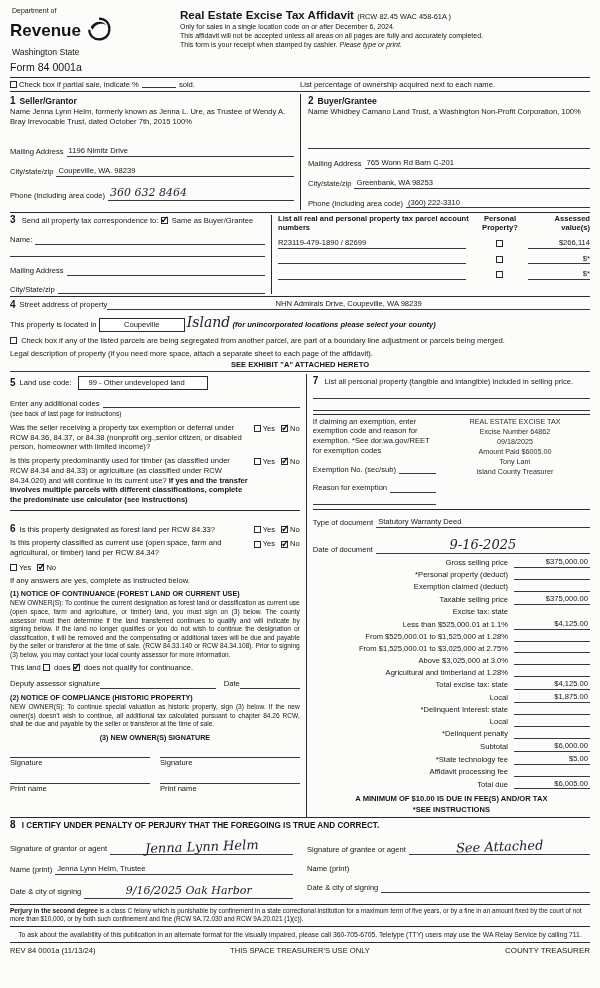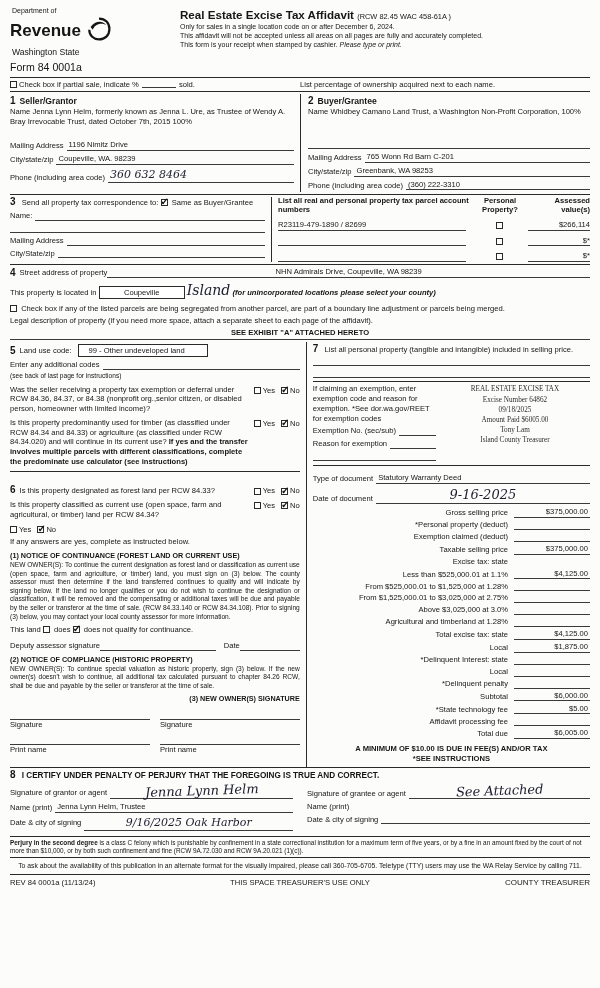--- a/index.html
+++ b/index.html
@@ -27,21 +27,21 @@
   .title-ref{font-size:7.4px;font-weight:normal}
   .note{font-size:7px;line-height:1.32}
   .form-no{font-size:10.6px;margin:1px 0 2px}
   
   .top-row{padding:2px 0;align-items:center}
   .top-row .half{width:50%;display:flex;align-items:center}
   .pct-fill{width:34px;border-bottom:1px solid #3a3a3a;min-height:8px;margin:0 3px}
   
   .cols2>.c{width:50%;padding:2px 6px 2px 0}
   .cols2>.c+.c{border-left:1px solid #2a2a2a;padding-left:7px;padding-right:0}
-  .fld{display:flex;align-items:flex-end;margin-top:3px}
+  .fld{display:flex;align-items:flex-end;margin-top:9px}
   .fld .lab{flex:none;padding-right:3px}
   .fv{flex:1;border-bottom:1px solid #3a3a3a;min-height:9px;padding:0 2px}
   .name-block{min-height:30px}
   
   .corr-left{width:45%;padding-right:6px}
   .corr-right{width:55%;border-left:1px solid #2a2a2a;padding-left:6px}
   .pt-head{display:flex;font-weight:bold;line-height:1.15}
   .pt-c1{flex:1}
   .pt-c2{width:56px;text-align:center}
   .pt-c3{width:62px;text-align:right}
@@ -59,21 +59,21 @@
   .q-row{display:flex;margin-top:4px}
   .q-text{flex:1;padding-right:4px}
   .yn{flex:none;display:flex;gap:6px;align-items:flex-start;padding-top:1px;white-space:nowrap}
   .yn .opt{display:flex;align-items:center}
   .notice-body{font-size:6.6px;line-height:1.3;margin-top:1px;text-align:justify}
   .n-title{font-weight:bold;font-size:7.2px;margin-top:4px}
   .sig-grid{display:flex;gap:10px;margin-top:4px}
   .sig-cell{flex:1}
   .sig-cell .line{border-bottom:1px solid #3a3a3a;min-height:12px}
   
-  .stamp{font-family:Liberation Serif, serif;font-size:7.2px;line-height:1.4;text-align:center;color:#2d2d2d;width:150px}
+  .stamp{font-family:Liberation Sans, sans-serif;font-size:7.2px;line-height:1.4;text-align:center;color:#2d2d2d;width:150px}
   .exm-wrap{display:flex;border-top:1px solid #2a2a2a;margin-top:3px;padding-top:2px;gap:4px}
   .exm-left{flex:1}
   .doc-block{border-top:1px solid #2a2a2a;margin-top:3px;padding-top:2px}
   .tax-row{display:flex;align-items:flex-end;margin-top:2.2px}
   .tl{flex:1;text-align:right;padding-right:6px}
   .tv{width:76px;text-align:right;min-height:9px;padding:0 2px}
   .min-note{font-weight:bold;text-align:center;margin-top:5px;line-height:1.35}
   
   .cert-cols{display:flex;gap:14px;margin-top:2px}
   .cert-col{flex:1}
@@ -339,21 +339,21 @@
         <div class="row" style="margin-top:6px;align-items:flex-end">
           <span>Deputy assessor signature</span>
           <span class="fv"></span>
           <span style="margin-left:8px">Date</span>
           <span class="fv" style="max-width:60px"></span>
         </div>
 
         <div class="n-title">(2) NOTICE OF COMPLIANCE (HISTORIC PROPERTY)</div>
         <div class="notice-body">NEW OWNER(S): To continue special valuation as historic property, sign (3) below. If the new owner(s) doesn't wish to continue, all additional tax calculated pursuant to chapter 84.26 RCW, shall be due and payable by the seller or transferor at the time of sale.</div>
 
-        <div class="n-title" style="text-align:right">(3) NEW OWNER(S) SIGNATURE</div>
+        <div class="n-title" style="text-align:center">(3) NEW OWNER(S) SIGNATURE</div>
         <div class="sig-grid">
           <div class="sig-cell">
             <div class="line"></div>
             <div>Signature</div>
           </div>
           <div class="sig-cell">
             <div class="line"></div>
             <div>Signature</div>
           </div>
         </div>

